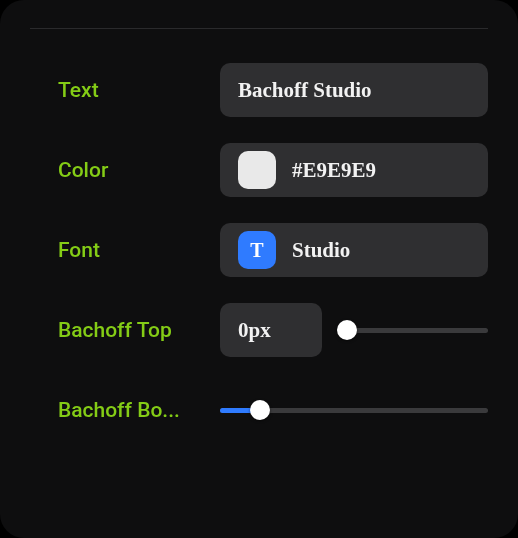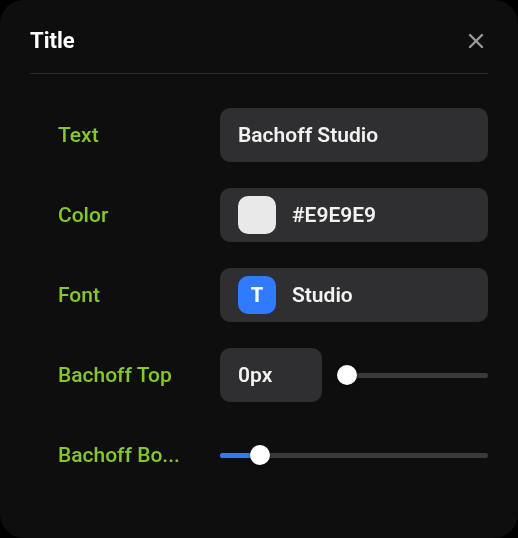--- a/index.html
+++ b/index.html
@@ -75,20 +75,21 @@
     border-radius: 10px;
     height: 54px;
     display: flex;
     align-items: center;
     padding: 0 18px;
     font-size: 21px;
     font-weight: 600;
     color: #f2f2f2;
     gap: 16px;
     min-width: 0;
+    font-family: Liberation Serif, serif;
   }
   .field.full { flex: 1; }
   .field.small { width: 102px; }
   .swatch {
     width: 38px;
     height: 38px;
     border-radius: 10px;
     flex-shrink: 0;
   }
   .font-badge {
@@ -134,29 +135,20 @@
     top: 50%;
     transform: translate(-50%, -50%);
     box-shadow: 0 1px 3px rgba(0,0,0,0.5);
   }
 </style>
 </head>
 <body>
 
 <div class="panel">
 
-  <div class="header">
-    <div class="header-title">Title</div>
-    <div class="close-btn">
-      <svg width="18" height="18" viewBox="0 0 18 18" fill="none" stroke="currentColor" stroke-width="2.4" stroke-linecap="round">
-        <line x1="3" y1="3" x2="15" y2="15"></line>
-        <line x1="15" y1="3" x2="3" y2="15"></line>
-      </svg>
-    </div>
-  </div>
 
   <div class="divider"></div>
 
   <div class="content">
 
     <div class="row">
       <div class="label">Text</div>
       <div class="control">
         <div class="field full">
           <span>Bachoff Studio</span>

